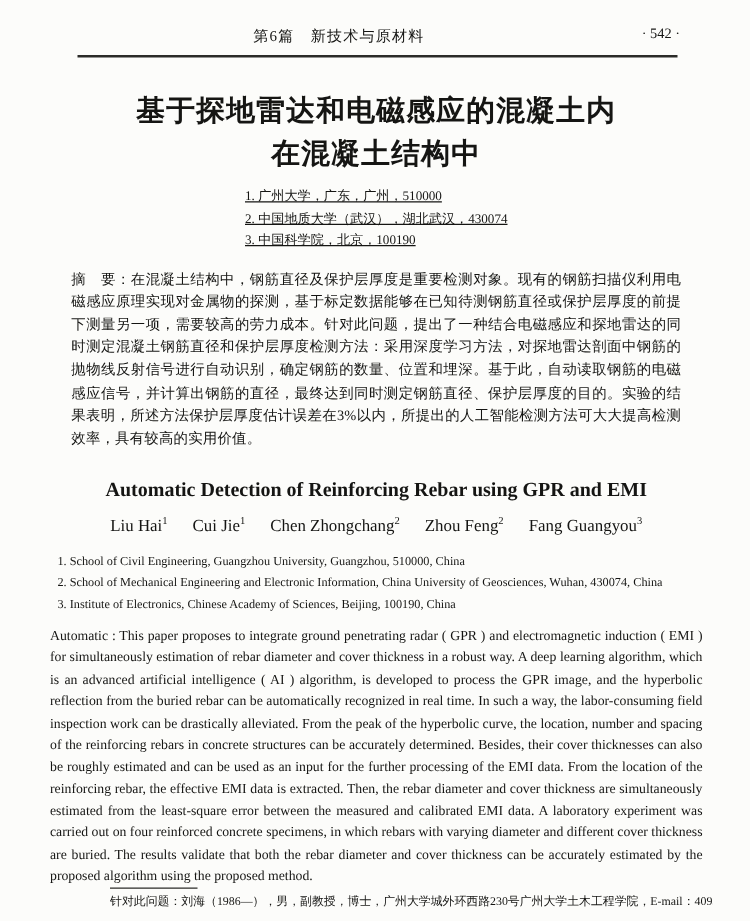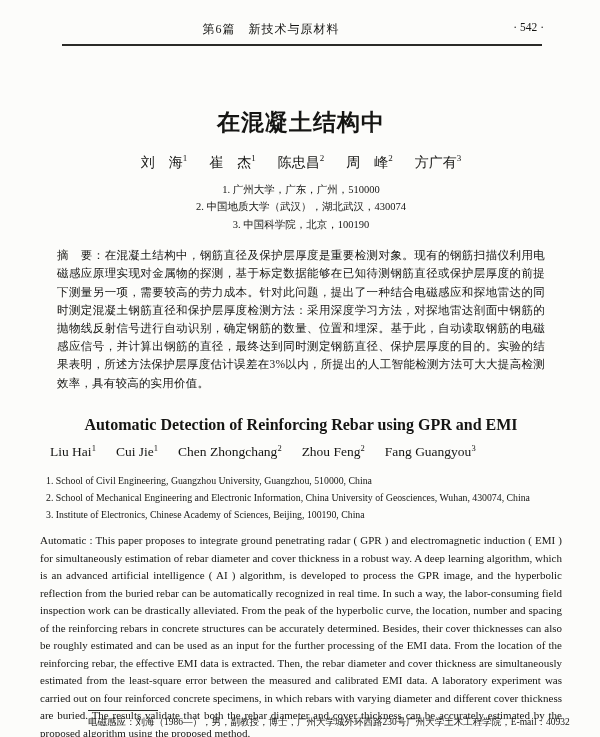--- a/index.html
+++ b/index.html
@@ -50,23 +50,24 @@
   .cn-authors{
     margin-top:13px;
     text-align:center;
     font-size:14px;
   }
   .cn-author{margin:0 11px;white-space:pre;}
   .cn-author sup{font-size:9px;}
   .cn-affils-wrap{margin-top:9px;text-align:center;}
   .cn-affils{
     display:inline-block;
-    text-align:center;
+    text-align:left;
     font-size:10.5px;
     line-height:17.5px;
+    text-decoration:underline;
   }
   .cn-abstract{
     margin:13px 17px 0 17px;
     font-size:11.5px;
     line-height:18.2px;
     text-align:justify;
     letter-spacing:.2px;
   }
   .label-bold{font-weight:normal;}
   .cn-keywords{
@@ -77,21 +78,21 @@
   }
   
   .en-title{
     margin:24px 0 0 0;
     text-align:center;
     font-size:16px;
     font-weight:bold;
   }
   .en-authors{
     margin-top:9px;
-    text-align:left;
+    text-align:center;
     font-size:13.5px;
   }
   .en-author{margin:0 10px;}
   .en-author sup{font-size:8.5px;}
   .en-affils{
     margin-top:12px;
     padding-left:6px;
     font-size:9.8px;
     line-height:17px;
   }
@@ -125,25 +126,24 @@
 
 <div class="page">
 
   <div class="header">
     <span class="header-center">第6篇　新技术与原材料</span>
     <span class="header-page">· 542 ·</span>
   </div>
   <div class="header-rule"></div>
 
   <h1 class="cn-title">
-    <br>
+    <span>基于探地雷达和电磁感应的混凝土内</span><br>
     <span>在混凝土结构中</span>
   </h1>
 
-  <div class="cn-authors" id="cn-authors"><span class="cn-author">刘　海<sup>1</sup></span><span class="cn-author">崔　杰<sup>1</sup></span><span class="cn-author">陈忠昌<sup>2</sup></span><span class="cn-author">周　峰<sup>2</sup></span><span class="cn-author">方广有<sup>3</sup></span></div>
 
   <div class="cn-affils-wrap">
     <div class="cn-affils" id="cn-affils"><div>1. 广州大学，广东，广州，510000</div><div>2. 中国地质大学（武汉），湖北武汉，430074</div><div>3. 中国科学院，北京，100190</div></div>
   </div>
 
   <p class="cn-abstract">
     <span class="label-bold">摘　要：</span><span>在混凝土结构中，钢筋直径及保护层厚度是重要检测对象。现有的钢筋扫描仪利用电磁感应原理实现对金属物的探测，基于标定数据能够在已知待测钢筋直径或保护层厚度的前提下测量另一项，需要较高的劳力成本。针对此问题，提出了一种结合电磁感应和探地雷达的同时测定混凝土钢筋直径和保护层厚度检测方法：采用深度学习方法，对探地雷达剖面中钢筋的抛物线反射信号进行自动识别，确定钢筋的数量、位置和埋深。基于此，自动读取钢筋的电磁感应信号，并计算出钢筋的直径，最终达到同时测定钢筋直径、保护层厚度的目的。实验的结果表明，所述方法保护层厚度估计误差在3%以内，所提出的人工智能检测方法可大大提高检测效率，具有较高的实用价值。</span>
   </p>
 
 
@@ -158,17 +158,17 @@
     </div>
 
   <p class="en-abstract">
     <span class="label-bold">Automatic :</span>
     <span>This paper proposes to integrate ground penetrating radar ( GPR ) and electromagnetic induction ( EMI ) for simultaneously estimation of rebar diameter and cover thickness in a robust way. A deep learning algorithm, which is an advanced artificial intelligence ( AI ) algorithm, is developed to process the GPR image, and the hyperbolic reflection from the buried rebar can be automatically recognized in real time. In such a way, the labor-consuming field inspection work can be drastically alleviated. From the peak of the hyperbolic curve, the location, number and spacing of the reinforcing rebars in concrete structures can be accurately determined. Besides, their cover thicknesses can also be roughly estimated and can be used as an input for the further processing of the EMI data. From the location of the reinforcing rebar, the effective EMI data is extracted. Then, the rebar diameter and cover thickness are simultaneously estimated from the least-square error between the measured and calibrated EMI data. A laboratory experiment was carried out on four reinforced concrete specimens, in which rebars with varying diameter and different cover thickness are buried. The results validate that both the rebar diameter and cover thickness can be accurately estimated by the proposed algorithm using the proposed method.</span>
   </p>
 
   <div class="footnote">
     <div class="footnote-rule"></div>
     <p class="footnote-text">
-      <span class="label-bold">电磁感应：</span><span>刘海（1986—），男，副教授，博士，广州大学城外环西路230号广州大学土木工程学院，E-mail：409320855@</span>
+      <span class="label-bold">针对此问题：</span><span>刘海（1986—），男，副教授，博士，广州大学城外环西路230号广州大学土木工程学院，E-mail：409320855@</span>
     </p>
   </div>
 
 </div>
 
 </body></html>

